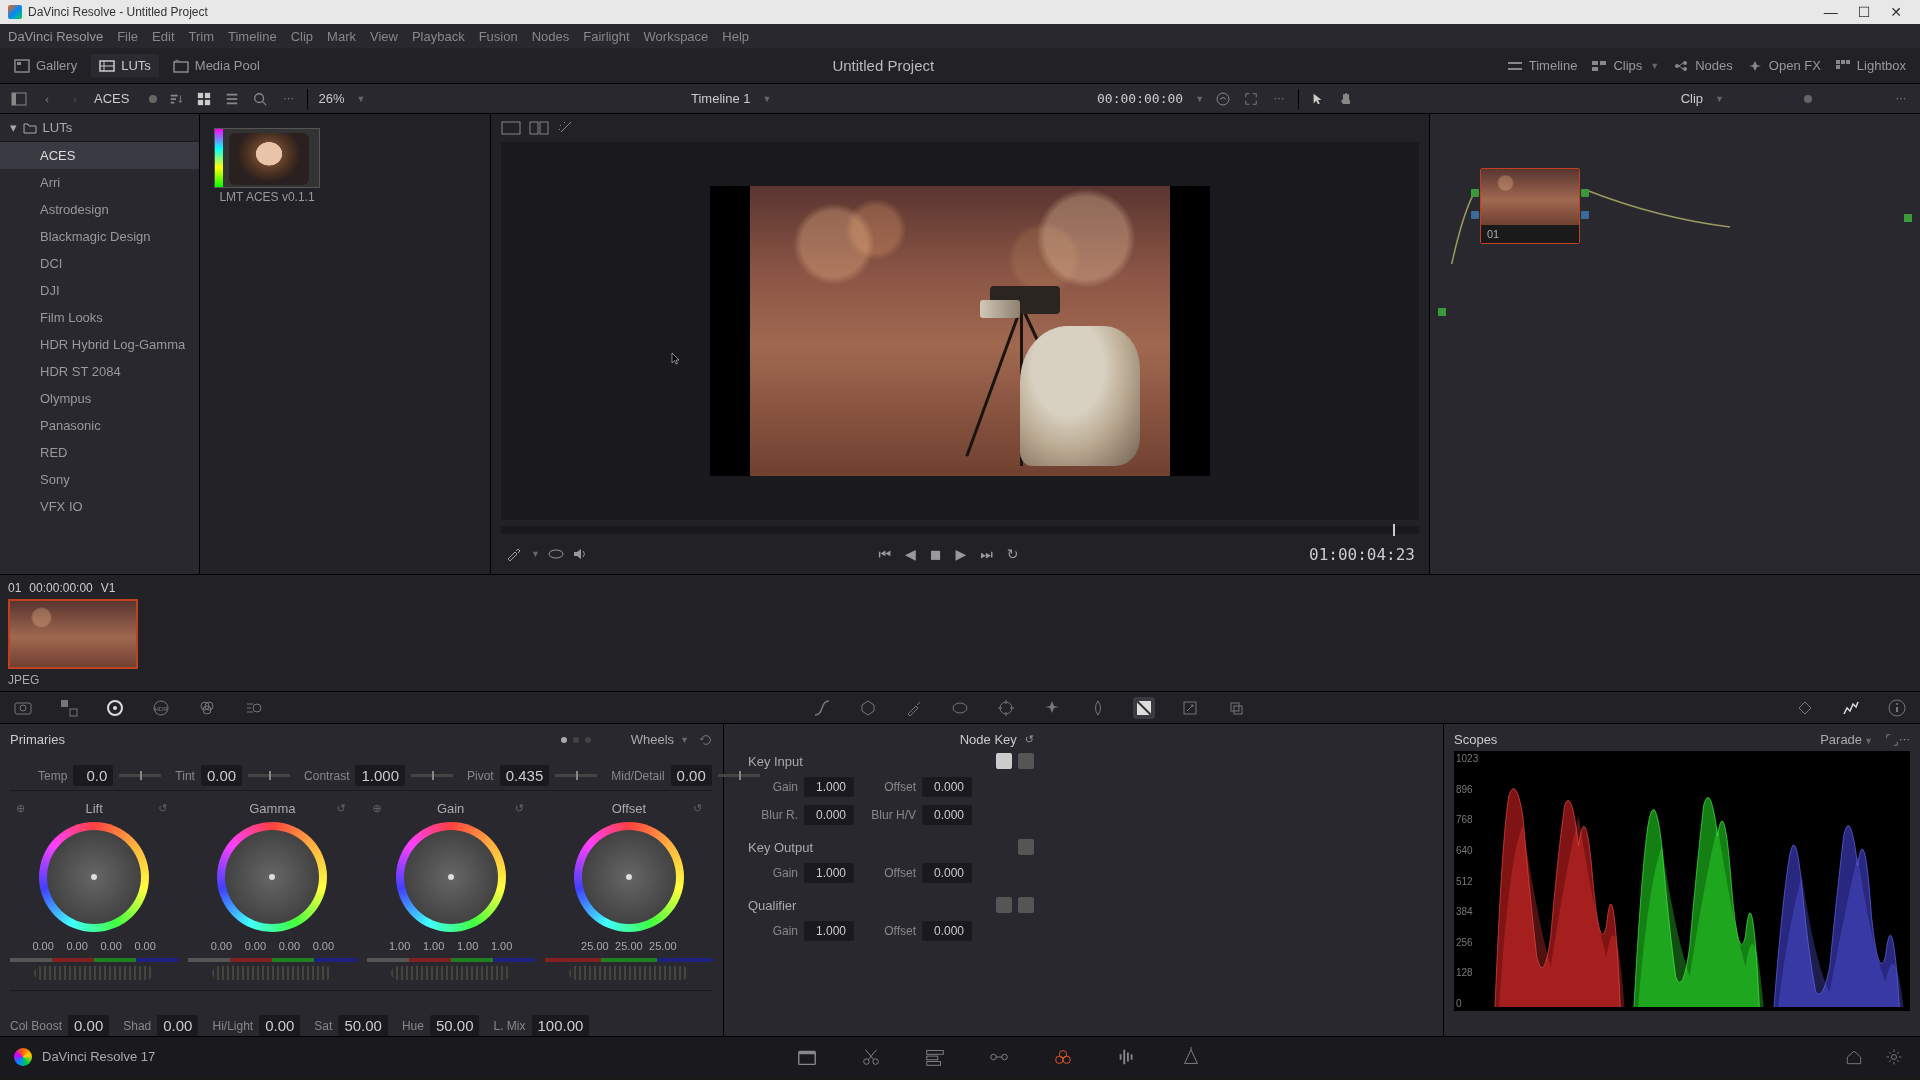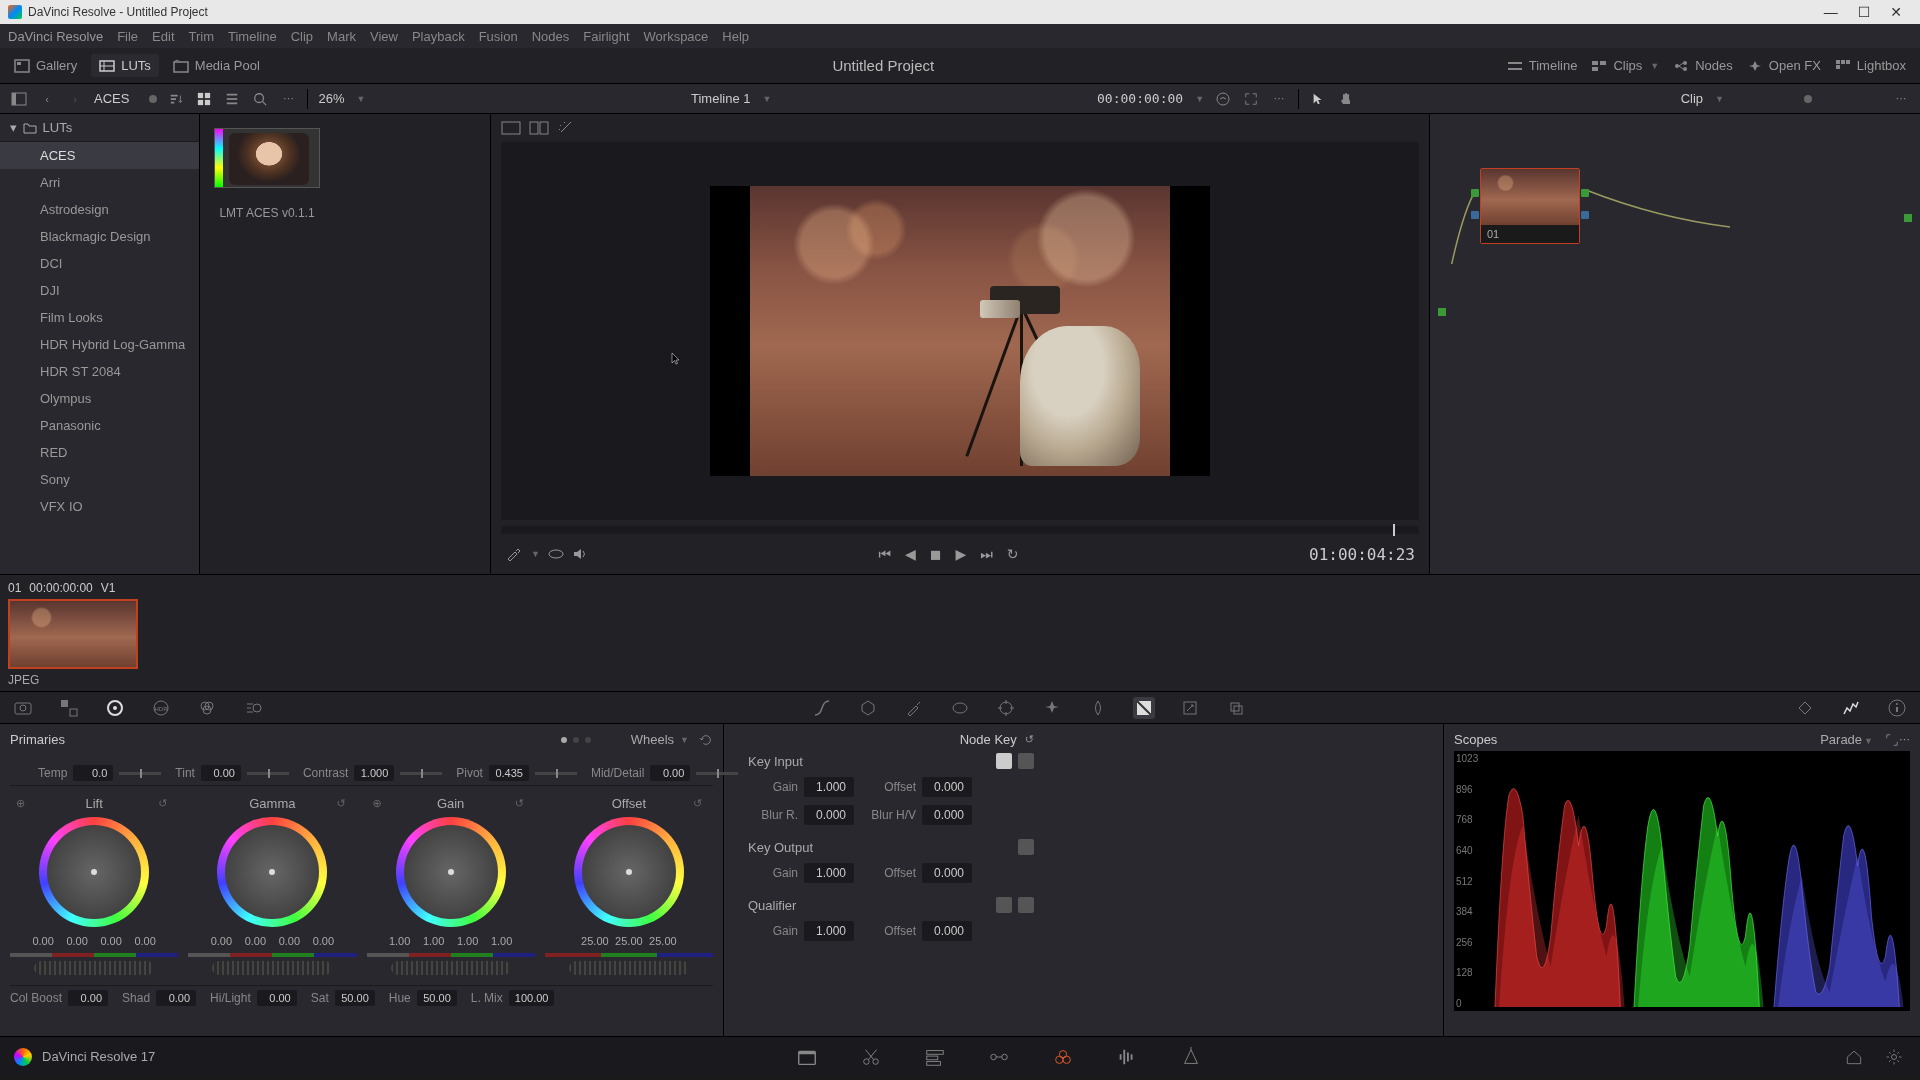--- a/index.html
+++ b/index.html
@@ -43,21 +43,21 @@
 .lutlist { }
 .lutitem { padding: 6px 12px 6px 40px; color: #999; font-size: 13px; cursor: pointer; }
 .lutitem.sel { background: #3a3a42; color: #ddd; }
 
 
 .lutthumbs { width: 290px; background: #212126; padding: 14px; }
 .lutthumb { width: 106px; }
 .lutthumb .img { width: 106px; height: 60px; background: #333; border: 1px solid #555; position: relative; overflow: hidden; }
 .lutthumb .img::before { content:''; position:absolute; left:0; top:0; width:8px; height:100%; background: linear-gradient(#f0f,#0ff,#ff0,#0f0); }
 .lutthumb .face { position:absolute; left:14px; top:4px; width:80px; height:52px; background: radial-gradient(ellipse 40% 55% at 50% 40%, #e8c5a8 40%, #6a4530 42%, #4a3020 70%, #2a2020 100%); border-radius: 6px; }
-.lutthumb .lbl { text-align: center; margin-top: 18px; color: #999; font-size: 12px; }
+.lutthumb .lbl { text-align: center; margin-top: 2px; color: #999; font-size: 12px; }
 
 
 .viewer { flex: 1; background: #212126; display: flex; flex-direction: column; border-left: 1px solid #000; border-right: 1px solid #000; }
 .viewerbar { height: 28px; display: flex; align-items: center; padding: 0 10px; gap: 8px; }
 .viewerbar .vb { width: 20px; height: 16px; color: #888; cursor: pointer; }
 .viewerimg { flex: 1; display: flex; align-items: center; justify-content: center; background: #1a1a1e; margin: 0 10px; position: relative; }
 .viewerimg .frame { width: 500px; height: 290px; background: #000; display: flex; align-items: center; justify-content: center; }
 .viewerimg .photo { width: 420px; height: 290px; background: 
   radial-gradient(circle at 20% 20%, rgba(255,200,150,.3) 8%, transparent 10%),
   radial-gradient(circle at 30% 15%, rgba(255,180,120,.25) 6%, transparent 8%),
@@ -125,21 +125,21 @@
 .primhead { display: flex; align-items: center; margin-bottom: 14px; }
 .primhead .title { color: #ccc; font-size: 13px; }
 .primhead .spacer { flex: 1; }
 .primhead .mode { color: #aaa; font-size: 13px; display: flex; align-items: center; gap: 4px; cursor: pointer; }
 .primhead .dots { display:flex; gap:6px; margin-right: 40px;}
 .primhead .dot2 { width:6px; height:6px; border-radius:50%; background:#444; }
 .primhead .dot2.on { background:#aaa; }
 .adjrow { display: flex; gap: 14px; align-items: center; margin-bottom: 10px; padding: 4px 0; border-bottom: 1px solid #1a1a1a; }
 .adj { display: flex; align-items: center; gap: 6px; }
 .adj .albl { color: #888; font-size: 12px; }
-.adj .aval { background: #1a1a1e; padding: 2px 6px; color: #ccc; font-size: 11px; min-width: 40px; text-align: right; border-radius: 2px; }
+.adj .aval { background: #1a1a1e; padding: 2px 6px; color: #ccc; font-size: 15px; min-width: 40px; text-align: right; border-radius: 2px; }
 .adj .aslide { width: 42px; height: 3px; background: #444; position: relative; }
 .adj .aslide .knob { position:absolute; left:50%; top:-3px; width:2px; height:9px; background:#888; }
 .adjrow .picker { width:16px; height:16px; color:#888; cursor:pointer; }
 
 .wheels { display: flex; gap: 10px; }
 .wheelcol { flex: 1; display: flex; flex-direction: column; align-items: center; }
 .wheelhead { display: flex; width: 100%; align-items: center; justify-content: space-between; margin-bottom: 6px; padding: 0 6px;}
 .wheelhead .wlbl { color: #aaa; font-size: 13px; }
 .wheelhead .wic { width: 14px; height: 14px; color: #666; cursor: pointer; }
 .colorwheel { width: 110px; height: 110px; border-radius: 50%; background: 
@@ -147,21 +147,21 @@
   position: relative; display: flex; align-items: center; justify-content: center; }
 .colorwheel::after { content:''; position:absolute; inset:8px; border-radius:50%; background: radial-gradient(circle, #666 0%, #333 100%); }
 .colorwheel .cdot { position:absolute; width:6px; height:6px; background:#ddd; border-radius:50%; z-index:2; }
 .wheelvals { display: flex; gap: 4px; margin-top: 8px; }
 .wheelvals .wv { font-size: 11px; color: #aaa; min-width: 30px; text-align: center; }
 .underbar { width: 100%; height: 4px; margin-top: 6px; display: flex; }
 .underbar div { flex:1; height:4px; }
 .underbar .r { background:#802020; } .underbar .g { background:#208020; } .underbar .b { background:#202080; } .underbar .w { background:#555; }
 .jog { width: 120px; height: 14px; background: repeating-linear-gradient(90deg,#444 0 2px,#2a2a2a 2px 5px); margin-top: 4px; border-radius: 7px; }
 
-.adjrow2 { display: flex; gap: 14px; align-items: center; margin-top: 10px; padding-top: 4px; border-top: 1px solid #1a1a1a; }
+.adjrow2 { display: flex; gap: 14px; align-items: center; margin-top: 10px; padding-top: 24px; border-top: 1px solid #1a1a1a; }
 
 
 .keypanel { width: 720px; padding: 8px 10px; border-right: 1px solid #000; display: flex; }
 .keyleft { flex: 1; }
 .keyhead { display: flex; align-items: center; margin-bottom: 6px; }
 .keyhead .title { color: #ccc; font-size: 13px; }
 .keyhead .spacer { flex:1; }
 .keypreview { width: 390px; height: 240px; background: #000; display: flex; align-items: center; justify-content: center; margin-top: 4px; }
 .keypreview .inner { width: 386px; height: 200px; background: #fff; }
 .keyright { width: 300px; padding-left: 14px; }

